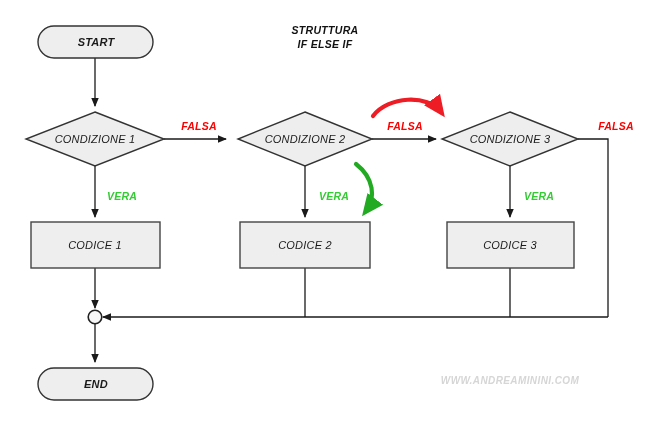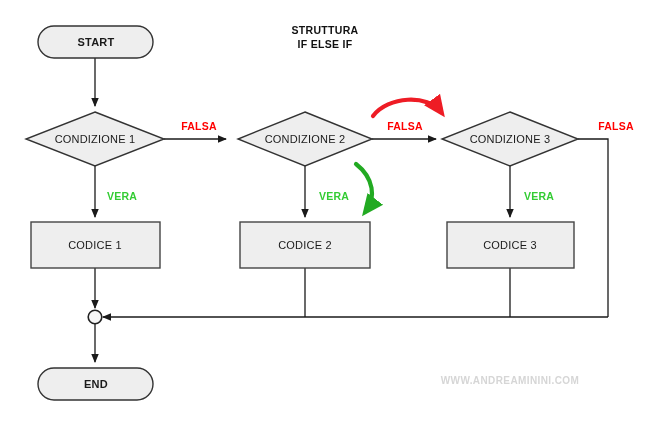--- a/index.html
+++ b/index.html
@@ -1,18 +1,18 @@
 <!DOCTYPE html>
 <html><head>
 <meta charset="utf-8">
 <style>
   html,body{margin:0;padding:0;background:#ffffff;}
   body{width:649px;height:426px;overflow:hidden;
        font-family:"Liberation Sans","DejaVu Sans",sans-serif;}
-  #canvas{position:relative;width:649px;height:426px;background:#ffffff;}
+  #canvas{position:relative;width:649px;height:426px;background:#ffffff;font-style:italic;}
   svg{position:absolute;left:0;top:0;width:649px;height:426px;}
   .node-label{font-family:"Liberation Sans","DejaVu Sans",sans-serif;
               font-size:11px;fill:#1a1a1a;text-anchor:middle;
               dominant-baseline:middle;letter-spacing:.2px;}
   .title-text{font-family:"Liberation Sans","DejaVu Sans",sans-serif;
               font-size:10.5px;font-weight:bold;fill:#111111;
               text-anchor:middle;letter-spacing:.3px;}
   .edge-false{font-family:"Liberation Sans","DejaVu Sans",sans-serif;
               font-size:10.5px;font-weight:bold;text-anchor:middle;
               letter-spacing:.2px;}

